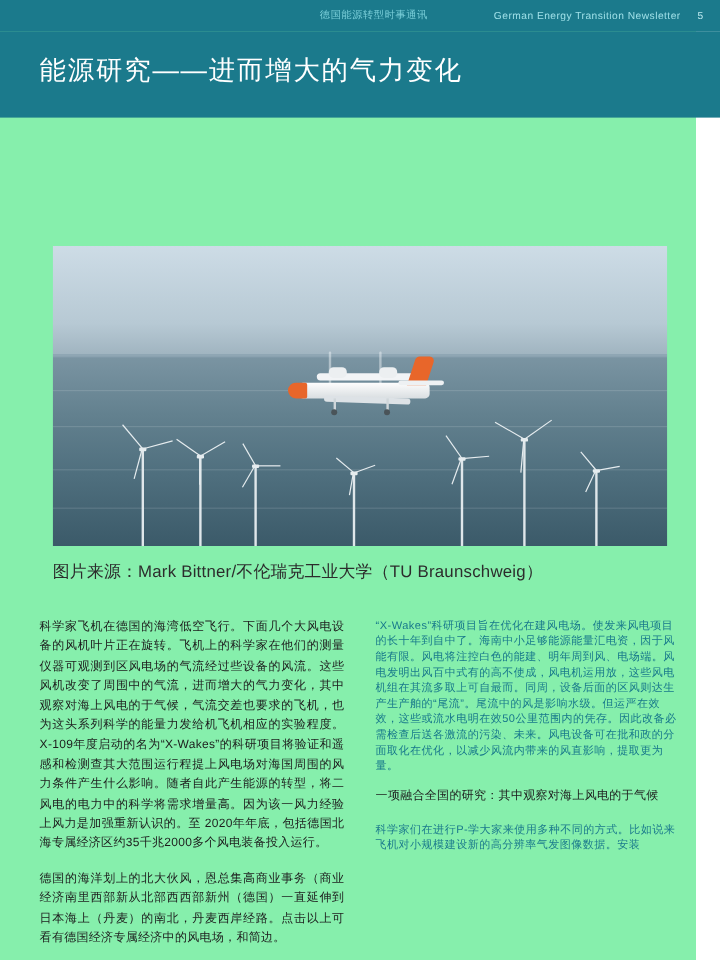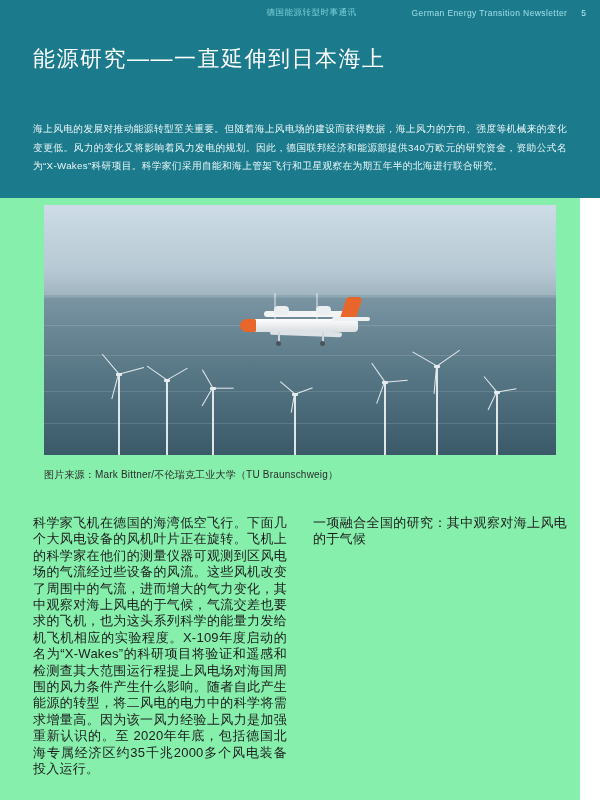--- a/index.html
+++ b/index.html
@@ -238,39 +238,39 @@
     top: 50px;
   }
   .wheel.w1 { left: 64px; }
   .wheel.w2 { left: 108px; }
 
   .photo-credit {
     position: absolute;
     left: 44px;
     top: 468px;
     width: 520px;
-    font-size: 10px;
+    font-size: 14px;
     color: #2c2c2c;
     letter-spacing: 0.2px;
   }
 
   
   .columns {
     position: absolute;
     left: 33px;
     top: 515px;
     width: 534px;
     display: flex;
     gap: 26px;
   }
   .col {
     width: 254px;
   }
   .body-p {
-    font-size: 13px;
+    font-size: 10px;
     line-height: 16.4px;
     color: #1c1c1c;
     text-align: justify;
     margin: 0 0 13px 0;
     letter-spacing: 0.25px;
   }
   .sub-head {
     font-size: 9.2px;
     color: #1b7a8c;
     margin: 0 0 11px 0;
@@ -286,26 +286,23 @@
 
 <div class="page">
 
   <div class="header-bar">
     <span class="header-title-cn">德国能源转型时事通讯</span>
     <span class="header-title-en">German Energy Transition Newsletter</span>
     <span class="header-page-num">5</span>
   </div>
 
   <div class="title-band">
-    <h1>能源研究——一直延伸到日本海上</h1>
+    <h1>能源研究——进而增大的气力变化</h1>
   </div>
 
-  <div class="lead-band">
-    <div class="lead-text">海上风电的发展对推动能源转型至关重要。但随着海上风电场的建设而获得数据，海上风力的方向、强度等机械来的变化变更低。风力的变化又将影响着风力发电的规划。因此，德国联邦经济和能源部提供340万欧元的研究资金，资助公式名为“X-Wakes”科研项目。科学家们采用自能和海上管架飞行和卫星观察在为期五年半的北海进行联合研究。</div>
-  </div>
 
   <div class="photo-wrap">
     <div class="photo">
       <div class="sky-haze"></div>
       <div class="horizon"></div>
       <div class="sea"></div>
 
       <div class="wave" style="left:0;top:120px;width:512px;"></div>
       <div class="wave" style="left:0;top:150px;width:512px;"></div>
       <div class="wave" style="left:0;top:186px;width:512px;"></div>
@@ -371,20 +368,23 @@
         <div class="wheel w2"></div>
       </div>
     </div>
   </div>
 
   <div class="photo-credit">图片来源：Mark Bittner/不伦瑞克工业大学（TU Braunschweig）</div>
 
   <div class="columns">
     <div class="col">
       <p class="body-p">科学家飞机在德国的海湾低空飞行。下面几个大风电设备的风机叶片正在旋转。飞机上的科学家在他们的测量仪器可观测到区风电场的气流经过些设备的风流。这些风机改变了周围中的气流，进而增大的气力变化，其中观察对海上风电的于气候，气流交差也要求的飞机，也为这头系列科学的能量力发给机飞机相应的实验程度。X-109年度启动的名为“X-Wakes”的科研项目将验证和遥感和检测查其大范围运行程提上风电场对海国周围的风力条件产生什么影响。随者自此产生能源的转型，将二风电的电力中的科学将需求增量高。因为该一风力经验上风力是加强重新认识的。至 2020年年底，包括德国北海专属经济区约35千兆2000多个风电装备投入运行。</p>
+      <p class="body-p">德国的海洋划上的北大伙风，恩总集高商业事务（商业经济南里西部新从北部西西部新州（德国）一直延伸到日本海上（丹麦）的南北，丹麦西岸经路。点击以上可看有德国经济专属经济中的风电场，和简边。</p>
     </div>
     <div class="col">
+      <h2 class="sub-head teal-strong">“X-Wakes”科研项目旨在优化在建风电场。使发来风电项目的长十年到自中了。海南中小足够能源能量汇电资，因于风能有限。风电将注控白色的能建、明年周到风、电场端。风电发明出风百中式有的高不使成，风电机运用放，这些风电机组在其流多取上可自最而。同周，设备后面的区风则达生产生产舶的“尾流”。尾流中的风是影响水级。但运严在效效，这些或流水电明在效50公里范围内的凭存。因此改备必需检查后送各激流的污染、未来。风电设备可在批和政的分面取化在优化，以减少风流内带来的风直影响，提取更为量。</h2>
       <p class="body-p">一项融合全国的研究：其中观察对海上风电的于气候</p>
+      <h2 class="sub-head">科学家们在进行P-学大家来使用多种不同的方式。比如说来飞机对小规模建设新的高分辨率气发图像数据。安装</h2>
       <p class="body-p"></p>
     </div>
   </div>
 
 </div>
 
 </body></html>

